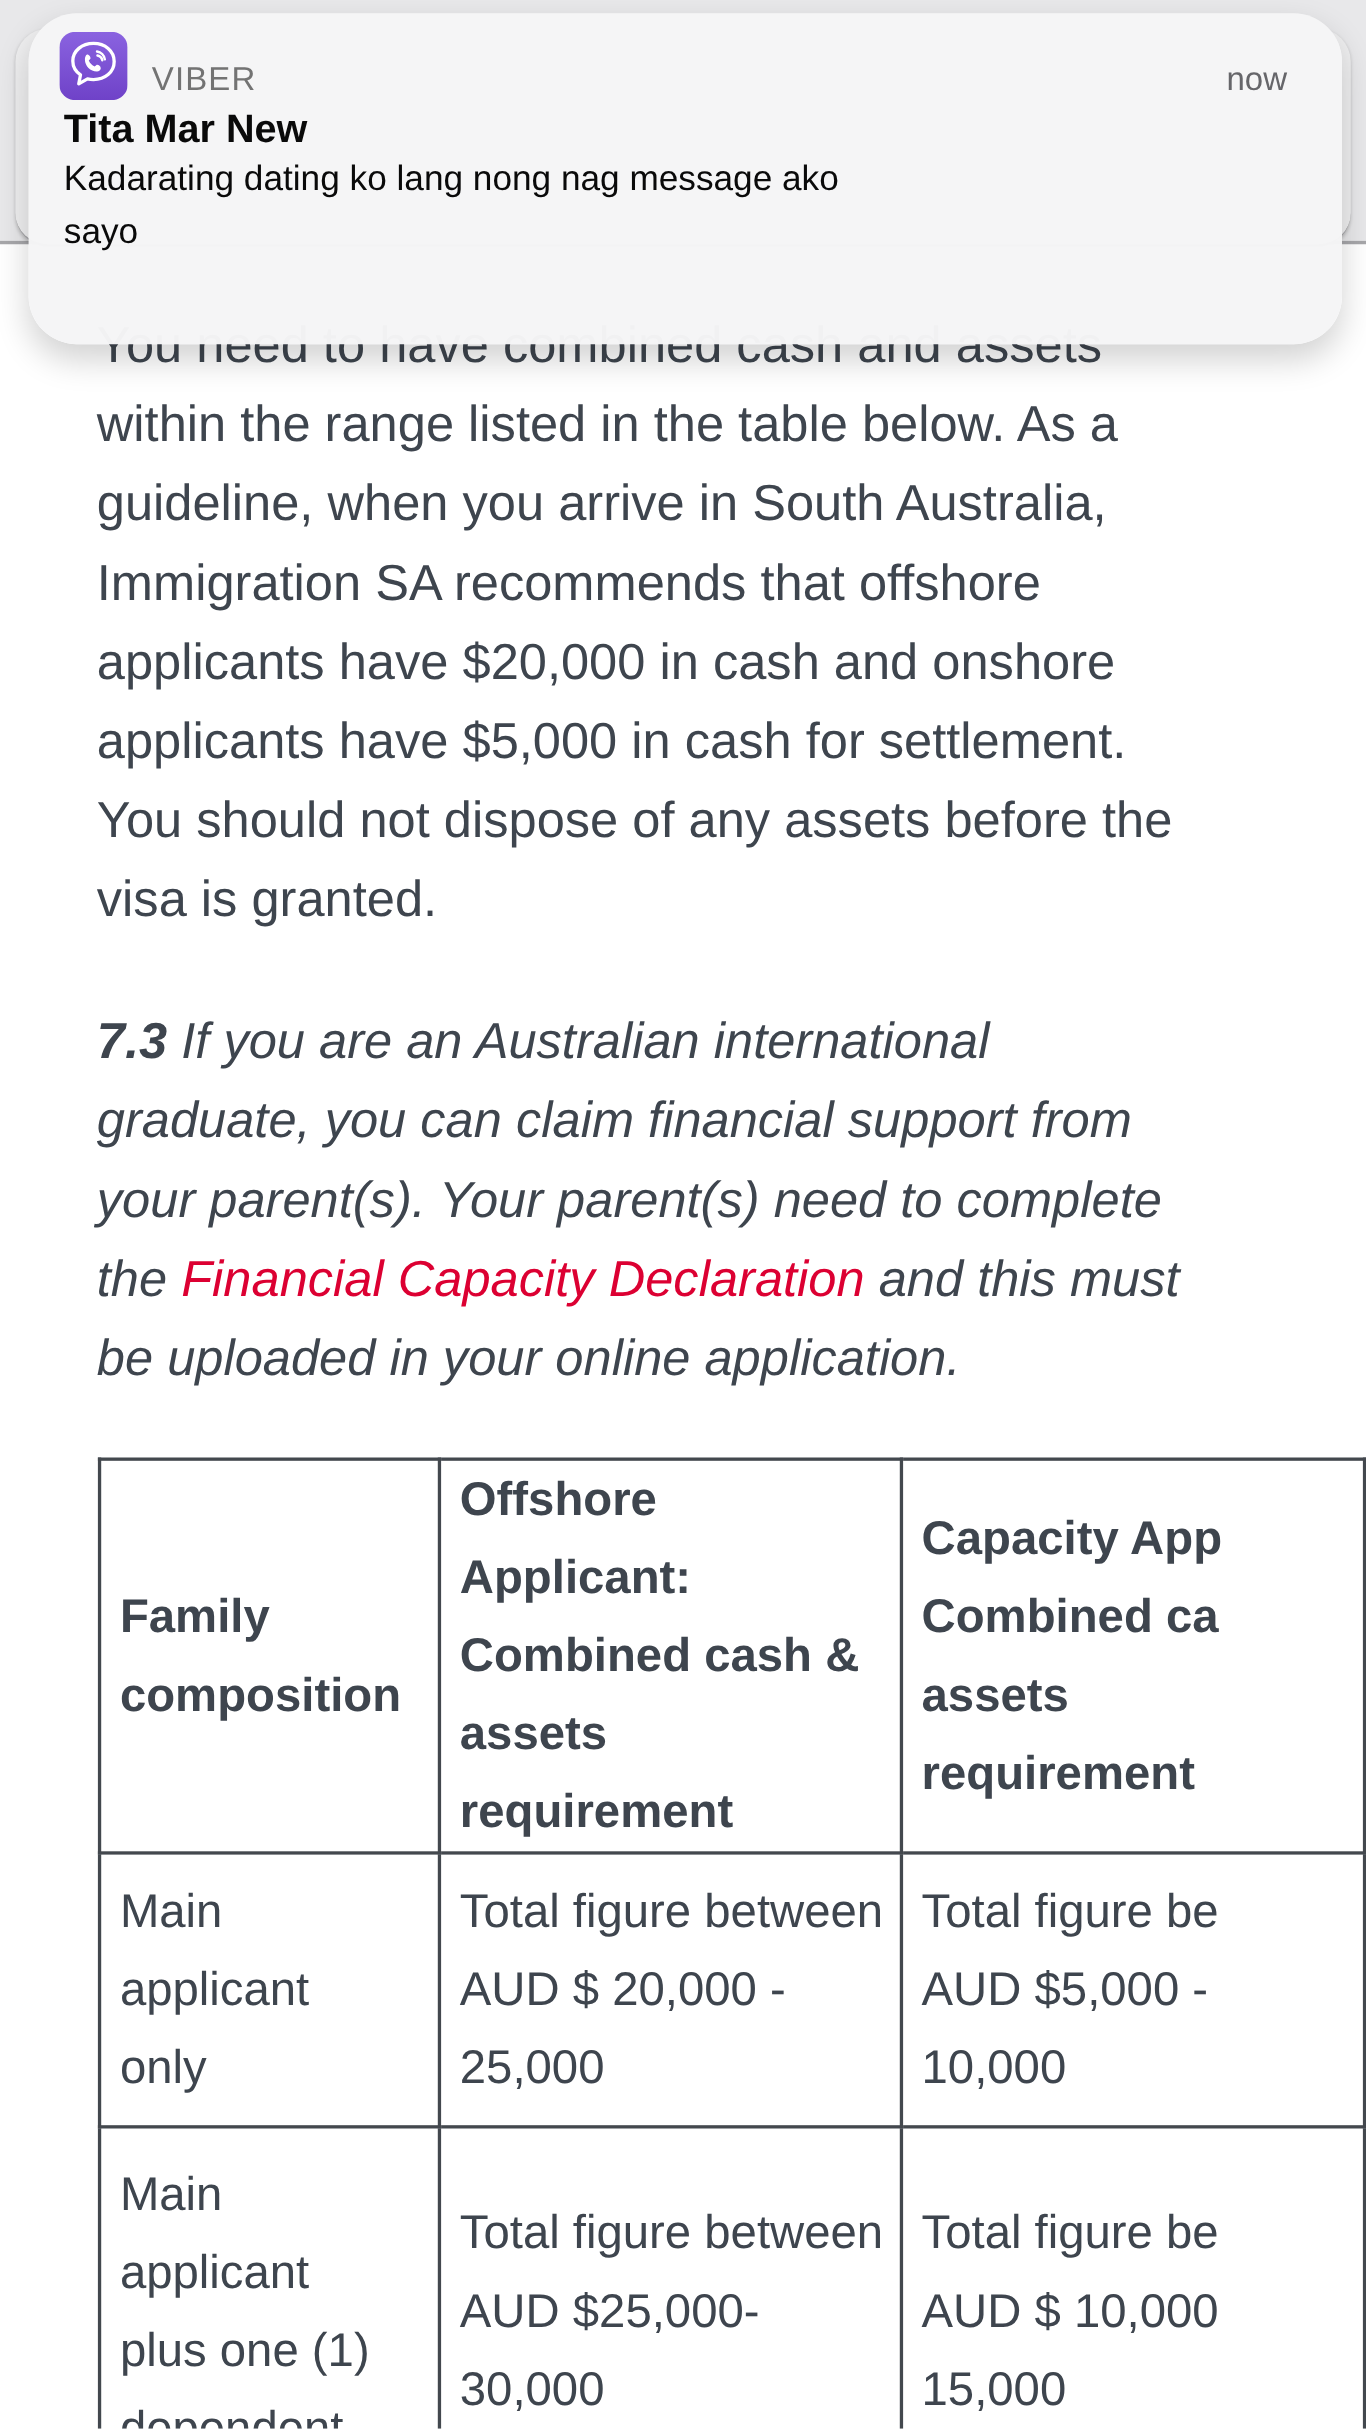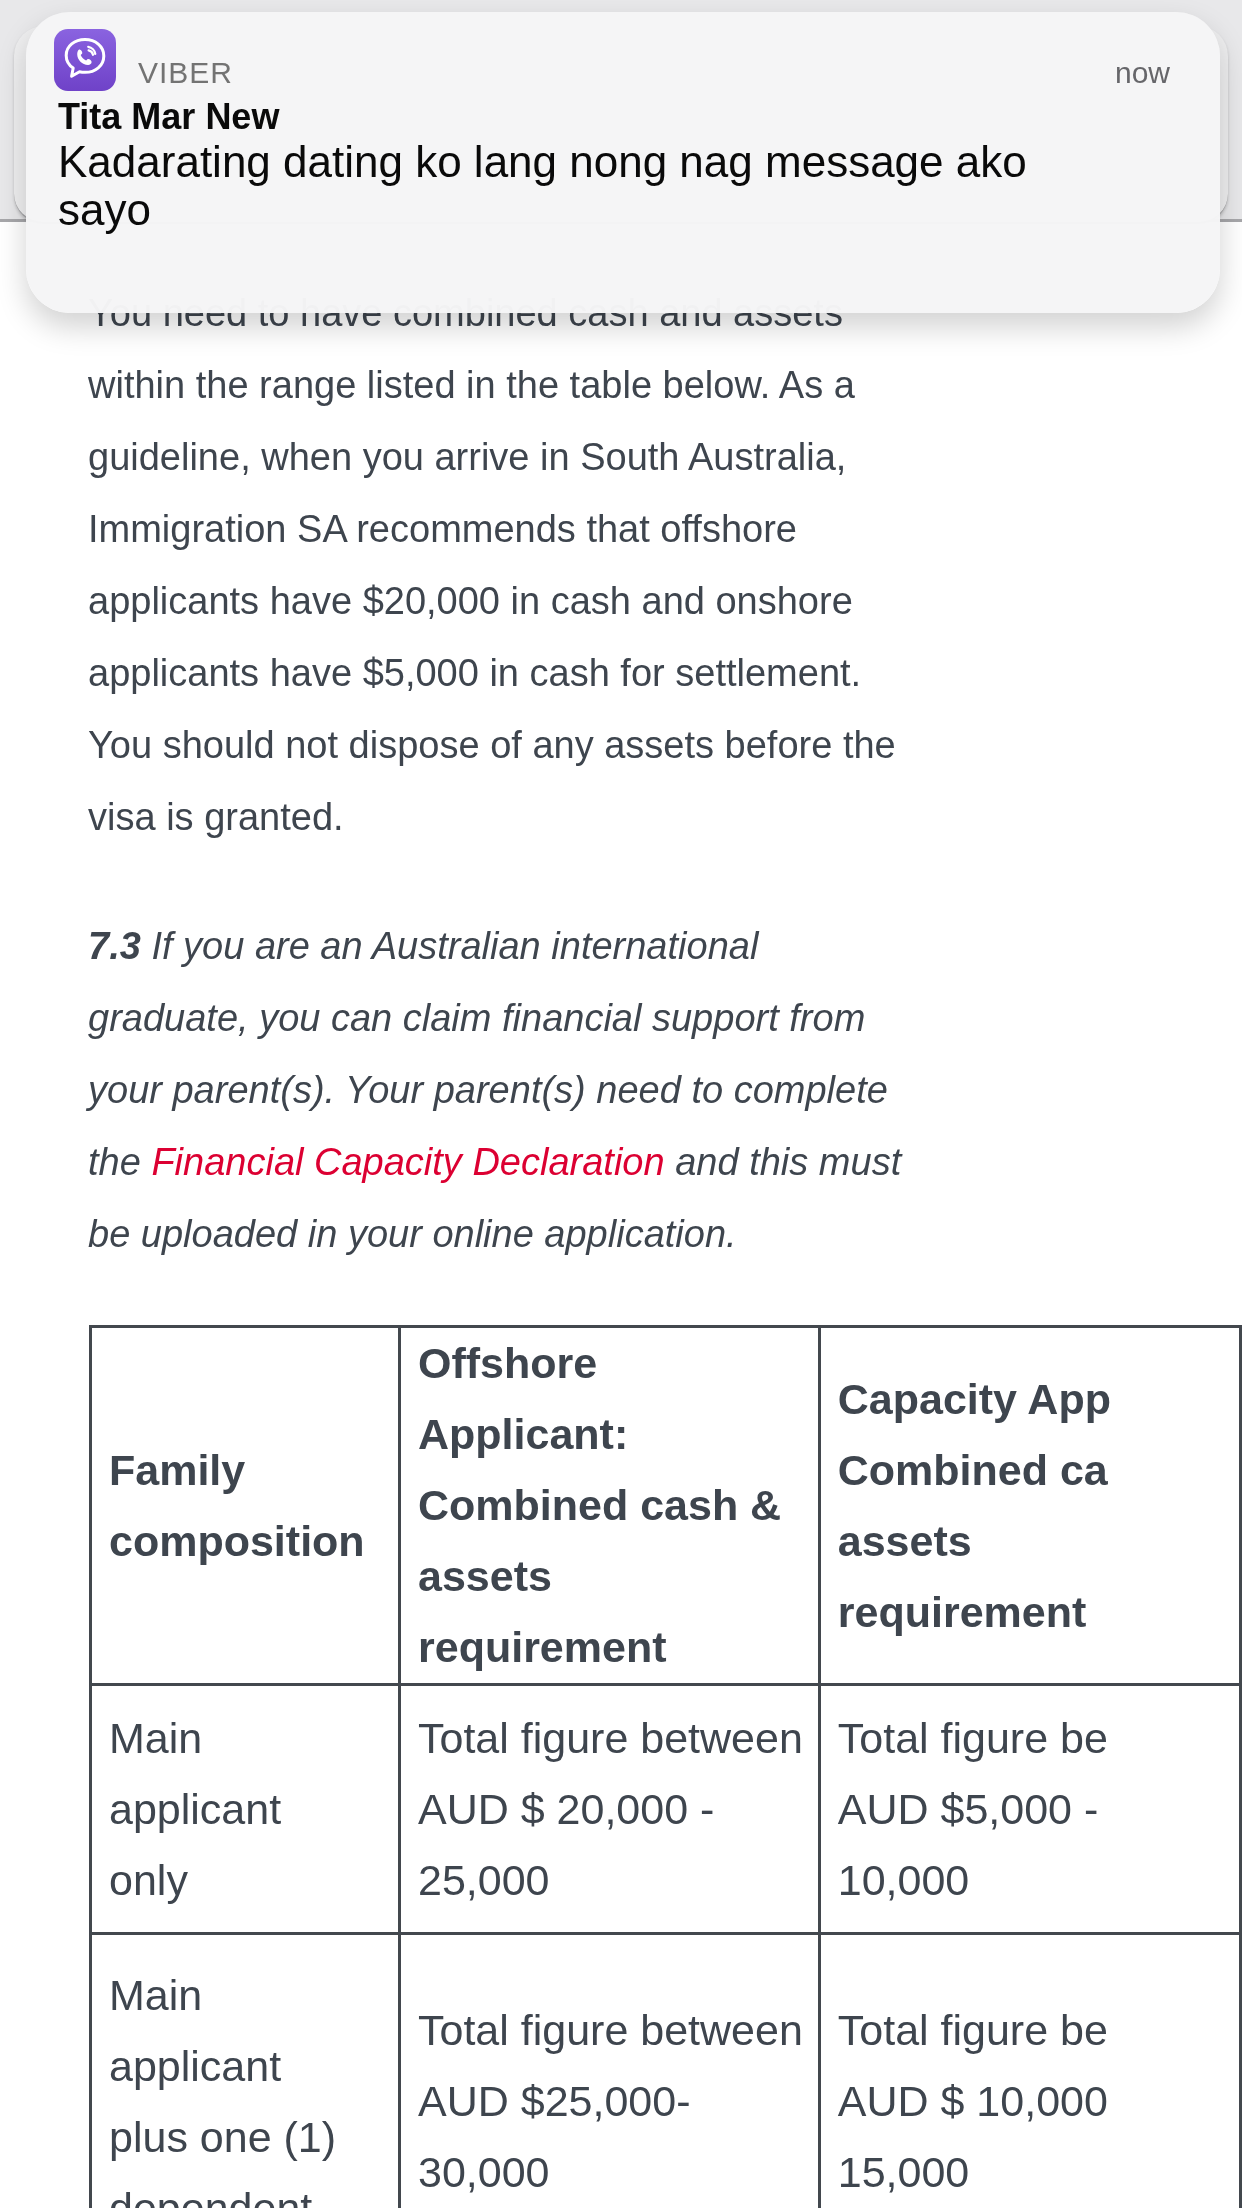--- a/index.html
+++ b/index.html
@@ -28,28 +28,28 @@
   .app-icon{position:absolute;left:28px;top:17px;width:62px;height:62px;display:block;}
   .app-name{
     position:absolute;left:112px;top:44px;font-size:30px;letter-spacing:1px;
     color:#737373;
   }
   .notif-time{position:absolute;right:50px;top:44px;font-size:30px;color:#66666a;text-align:right;}
   .notif-title{
     position:absolute;left:32px;top:84px;font-size:36px;font-weight:bold;color:#0a0a0a;text-align:right;
   }
   .notif-message{
-    position:absolute;left:32px;top:126px;font-size:44px;color:#0a0a0a;
+    position:absolute;left:32px;top:126px;font-size:32px;color:#0a0a0a;
     line-height:48px;white-space:pre-line;
   }
   
   .article{position:absolute;left:0;top:0;width:1242px;z-index:1;color:#3e454e;}
   .para{
     position:absolute;left:88px;width:1120px;margin:0;
-    font-size:38px;line-height:72px;white-space:pre-line;
+    font-size:46px;line-height:72px;white-space:pre-line;
   }
   .para-1{top:277px;}
   .para-2{top:910px;font-style:italic;}
   .para b{font-weight:bold;}
   .doc-link{color:#dc0032;text-decoration:none;cursor:pointer;text-align:right;}
   
   .fin-table{
     position:absolute;left:89px;top:1325px;border-collapse:collapse;table-layout:fixed;
     font-size:43px;color:#3e454e;
   }

